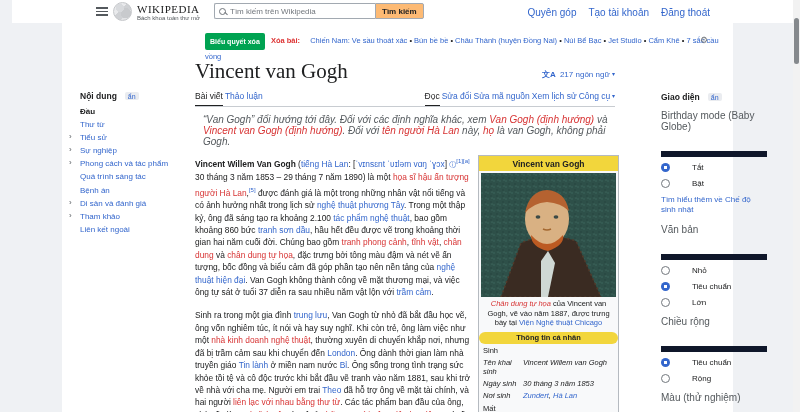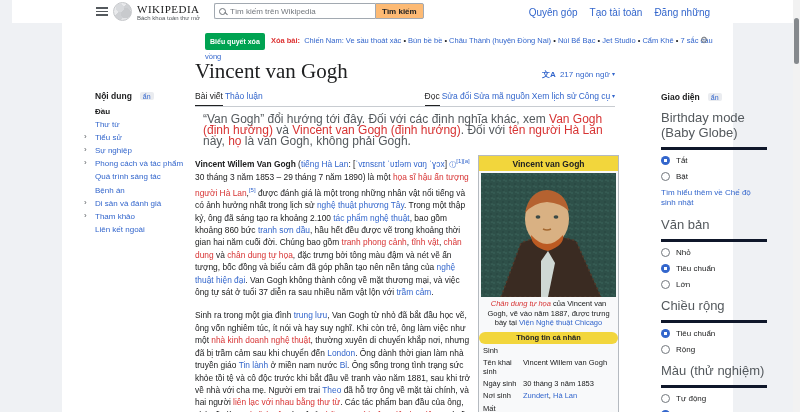--- a/index.html
+++ b/index.html
@@ -32,74 +32,74 @@
   
   .scrollbar { position:absolute; right:0; top:0; width:7px; height:412px; background:#f2f2f2; z-index:9; }
   .scroll-thumb { position:absolute; left:1px; top:18px; width:5px; height:46px; background:#85898d; border-radius:3px; }
 
   
   .sheet { position:absolute; left:62px; top:23px; width:671px; height:389px; background:#fff; }
 
   
   .notice { position:absolute; left:205px; top:33px; width:520px; font-size:7.5px; line-height:13px; }
   .vote-btn { display:inline-block; background:#00a352; color:#fff; font-weight:bold; font-size:7px; padding:1.5px 5px 2px; border-radius:2px; cursor:pointer; margin-right:4px; vertical-align:middle; }
-  .notice-label { color:#d33; font-weight:bold; margin-right:2px; }
+  .notice-label { color:#d33; font-weight:bold; margin-right:8px; }
   .notice-link { color:#3366cc; cursor:pointer; }
   .notice-sep { color:#202122; }
   .gear { position:absolute; left:700px; top:36px; font-size:9px; color:#72777d; cursor:pointer; line-height:9px; }
 
   
-  .toc { position:absolute; left:82px; top:91px; width:118px; font-size:8px; }
+  .toc { position:absolute; left:67px; top:91px; width:118px; font-size:8px; }
   .toc-head { display:flex; align-items:center; padding-left:13px; margin-bottom:7px; }
   .toc-title { font-weight:bold; font-size:8.5px; color:#202122; }
   .toc-hide { margin-left:8px; background:#eaecf0; color:#3366cc; font-size:7px; padding:0.5px 3px; border-radius:2px; cursor:pointer; }
   .toc-item { position:relative; padding-left:13px; margin-bottom:4.6px; color:#3366cc; cursor:pointer; line-height:8.5px; }
   .toc-item .caret { position:absolute; left:2px; top:-1px; color:#54595d; font-size:8px; }
   .toc-item.cur { color:#202122; font-weight:bold; }
 
   
   .article { position:absolute; left:195px; top:58px; width:420px; }
   .title-row { display:flex; justify-content:space-between; align-items:flex-end; }
   .page-title { font-family:"Liberation Serif", serif; font-size:21px; font-weight:normal; color:#202122; line-height:26px; }
   .langs { font-size:8px; color:#3366cc; cursor:pointer; white-space:nowrap; padding-bottom:4px; }
   .langs .zi { font-size:8px; font-weight:bold; margin-right:2px; }
   .tabs-row { display:flex; justify-content:space-between; border-bottom:1px solid #c8ccd1; margin-top:4px; }
   .tabs { display:flex; gap:2px; }
   .tab { font-size:8.5px; color:#3366cc; padding:3px 0 4px; cursor:pointer; white-space:nowrap; }
   .tab.active { color:#202122; border-bottom:1.5px solid #202122; }
   .dcaret { font-size:6px; vertical-align:1px; }
-  .hatnote { font-size:12px; color:#54595d; margin:7px 0 8px 8px; line-height:11px; width:408px; }
+  .hatnote { font-size:10px; font-style:italic; color:#54595d; margin:7px 0 8px 8px; line-height:11px; width:408px; }
   .bodytext { width:276px; font-size:8.4px; line-height:12.4px; color:#202122; }
   .bodytext p { margin-bottom:11px; text-align:left; }
   .seg-link { color:#3366cc; cursor:pointer; }
   .seg-red { color:#d73333; cursor:pointer; }
   .seg-bold { font-weight:bold; }
   .seg-i { font-style:italic; }
   .seg-sup { font-size:6px; vertical-align:4px; color:#3366cc; cursor:pointer; }
   .seg-spk { color:#3366cc; font-size:7px; }
 
   
   .infobox { position:absolute; left:478px; top:155px; width:141px; background:#f8f9fa; border:1px solid #b5bac0; font-size:7.5px; z-index:2; }
   .ib-title { background:#f2d63c; font-weight:bold; font-size:8.5px; text-align:center; padding:2.5px 0; }
   .portrait { width:135px; height:124px; margin:2px auto 0; display:block; }
   .ib-caption { text-align:center; padding:2px 3px 3px; line-height:9.5px; }
   .ib-sub { background:#f2d63c; font-weight:bold; text-align:center; padding:1.5px 0; margin-top:1px;border-radius:6px; }
   .ib-sec { font-weight:normal; padding:2.5px 4px 1px; }
-  .ib-row { display:flex; padding:1.5px 4px; }
+  .ib-row { display:flex; padding:1.5px 4px;font-style:italic; }
   .ib-th { width:40px; flex:none; color:#202122; line-height:9px; }
   .ib-td { flex:1; line-height:9px; }
 
   
   .appearance { position:absolute; left:661px; top:92px; width:106px; font-size:8px; }
   .ap-head { display:flex; align-items:center; margin-bottom:8px; }
   .ap-title { font-weight:bold; font-size:8.5px; }
   .ap-hide { margin-left:8px; background:#eaecf0; color:#3366cc; font-size:7px; padding:0.5px 3px; border-radius:2px; cursor:pointer; }
   .ap-group { margin-bottom:9px; }
-  .ap-label { color:#54595d; font-size:13px; padding-bottom:7px; border-bottom:3px solid #0f172a; margin-bottom:6px; }
-  .ap-opt { display:flex; align-items:center; margin-bottom:7px; cursor:pointer; }
+  .ap-label { color:#54595d; font-size:10px; padding-bottom:19px; border-bottom:6px solid #0f172a; margin-bottom:6px; }
+  .ap-opt { display:flex; align-items:center; margin-bottom:7px; cursor:pointer;gap:16px; }
   .radio { width:9px; height:9px; border-radius:50%; border:1px solid #72777d; background:#fff; margin-right:6px; flex:none; }
   .radio.sel { border:none; background:radial-gradient(circle, #fff 0 1.7px, #36c 1.8px); }
   .ap-link { color:#3366cc; line-height:10px; margin:2px 0 8px; cursor:pointer; width:100px; }
 </style>
 </head>
 <body>
 
 <div id="app">
 
   <div class="scrollbar">
@@ -123,22 +123,22 @@
     </div>
     <div class="searchwrap">
       <div class="searchbox">
         <span class="mag"></span>
         <span class="search-ph">Tìm kiếm trên Wikipedia</span>
       </div>
       <button class="searchbtn">Tìm kiếm</button>
     </div>
     <div class="toplinks">
       <span class="toplink">Quyên góp</span>
-      <span class="toplink">Tạo tài toàn</span>
-      <span class="toplink">Đăng những</span>
+      <span class="toplink">Tạo tài khoản</span>
+      <span class="toplink">Đăng thoát</span>
     </div>
   </div>
 
   <div class="notice">
     <span class="vote-btn">Biểu quyết xóa</span>
     <span class="notice-label">Xóa bài:</span>
     <span><span class="notice-link">Chiến Nam: Ve sầu thoát xác</span><span class="notice-sep"> • </span><span class="notice-link">Bún bề bề</span><span class="notice-sep"> • </span><span class="notice-link">Châu Thành (huyện Đồng Nai)</span><span class="notice-sep"> • </span><span class="notice-link">Núi Bể Bạc</span><span class="notice-sep"> • </span><span class="notice-link">Jet Studio</span><span class="notice-sep"> • </span><span class="notice-link">Cẩm Khê</span><span class="notice-sep"> • </span><span class="notice-link">7 sắc cầu vồng</span></span>
   </div>
   <div class="gear">⚙</div>
 

